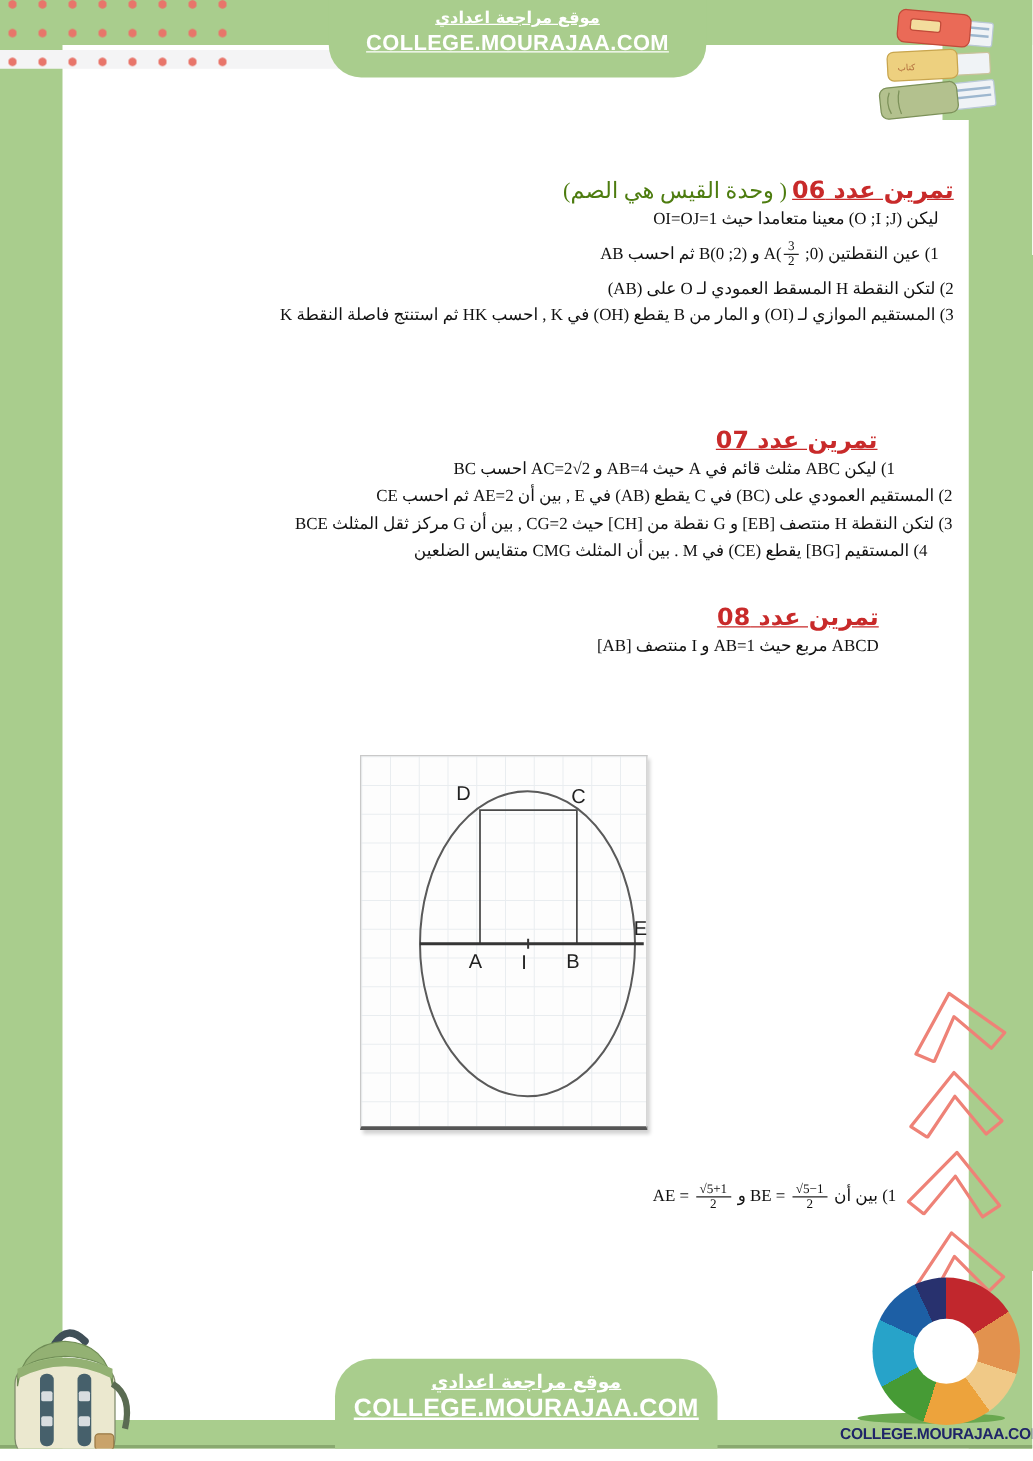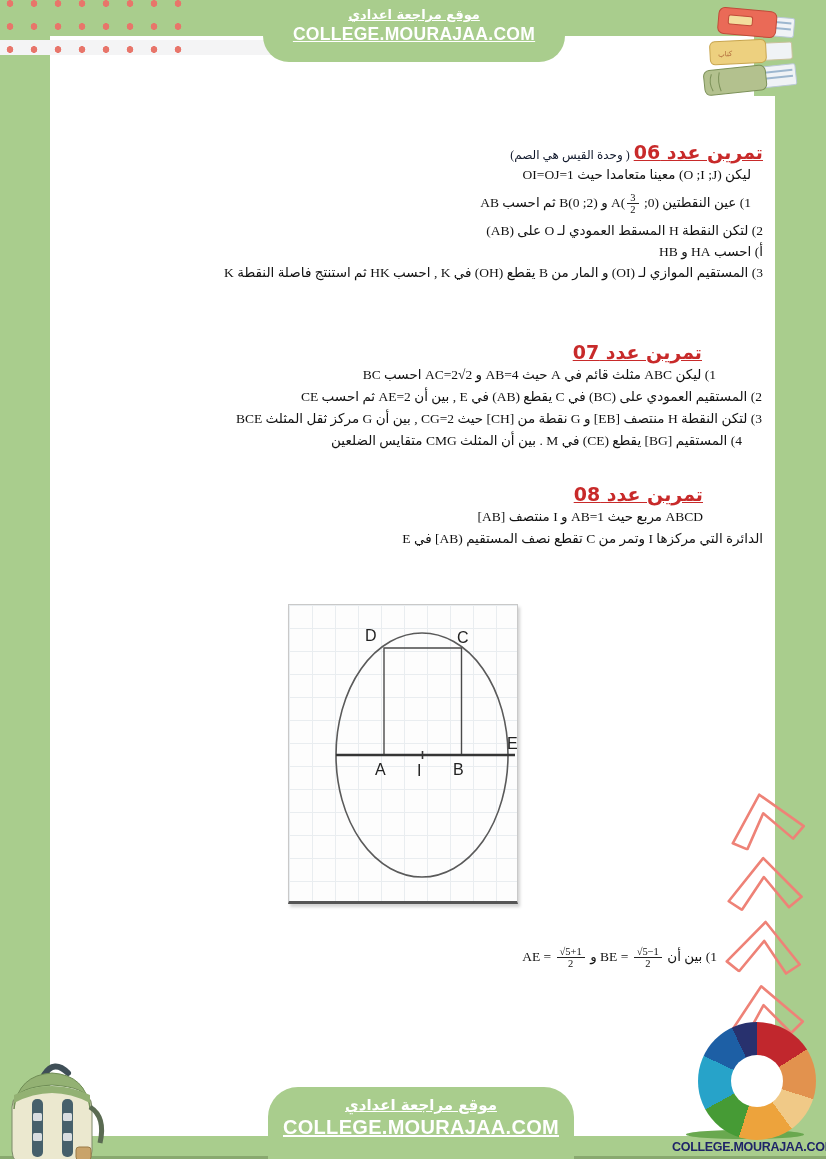--- a/index.html
+++ b/index.html
@@ -32,21 +32,21 @@
   .tab-header .ar{font-size:13px;margin-top:7px;}
   .tab-header .url{font-size:17.5px;margin-top:2px;}
   .tab-footer .ar{font-size:15px;margin-top:9px;}
   .tab-footer .url{font-size:20px;margin-top:2px;}
 
   
   .ex{position:absolute;width:680px;direction:rtl;text-align:right;color:#111;z-index:2;}
   .ex .ttl{height:22px;line-height:20px;}
   .ex .ttl .t{color:#c82a2a;font-weight:bold;text-decoration:underline;font-size:19px;
               font-family:"DejaVu Sans",sans-serif;}
-  .ex .ttl .note{color:#0f172a;font-size:12px;}
+  .ex .ttl .note{color:#4d7c0f;font-size:18px;}
   .ln{font-size:13.5px;line-height:22px;}
   .ln-tight{line-height:21px;}
   .ln-frac{line-height:30px;margin:2px 0;}
   .m{direction:ltr;unicode-bidi:isolate;}
   .frac{display:inline-flex;flex-direction:column;align-items:center;vertical-align:middle;
         line-height:1.08;font-size:10.5px;margin:0 2px;}
   .frac .fn{border-bottom:1px solid #222;padding:0 3px;}
   .frac .fd{padding:0 3px;}
   .mr1{margin-right:12px;} .mr2{margin-right:46px;} .mr3{margin-right:60px;} .mr4{margin-right:20px;}
 
@@ -126,42 +126,38 @@
     <div class="ln mr1">
       <span>ليكن </span><span class="m">(O ;I ;J)</span><span> معينا متعامدا حيث </span><span class="m">OI=OJ=1</span>
     </div>
     <div class="ln ln-frac mr1">
       <span>1) عين النقطتين </span><span class="m"><span>A(</span><span class="frac">
             <span class="fn">3</span>
             <span class="fd">2</span>
           </span><span> ;0)</span></span><span> و </span><span class="m">B(0 ;2)</span><span> ثم احسب AB</span>
     </div>
     <div class="ln ln-tight">2) لتكن النقطة H المسقط العمودي لـ O على (AB)</div>
-    <div class="ln ln-tight">أ) احسب HA و HB</div>
     <div class="ln ln-tight">3) المستقيم الموازي لـ (OI) و المار من B يقطع (OH) في K , احسب HK ثم استنتج فاصلة النقطة K</div>
   </section>
 
   <section class="ex" style="top:342px;right:64px;">
     <div class="ttl mr3">
       <span class="t">تمرين عدد 07</span>
     </div>
     <div class="ln mr2">1) ليكن ABC مثلث قائم في A حيث AB=4 و AC=2√2 احسب BC</div>
     <div class="ln">2) المستقيم العمودي على (BC) في C يقطع (AB) في E , بين أن AE=2 ثم احسب CE</div>
     <div class="ln">3) لتكن النقطة H منتصف [EB] و G نقطة من [CH] حيث CG=2 , بين أن G مركز ثقل المثلث BCE</div>
     <div class="ln mr4">4) المستقيم [BG] يقطع (CE) في M . بين أن المثلث CMG متقايس الضلعين</div>
   </section>
 
   <section class="ex" style="top:484px;right:63px;">
     <div class="ttl mr3">
       <span class="t">تمرين عدد 08</span>
     </div>
     <div class="ln mr3">ABCD مربع حيث AB=1 و I منتصف [AB]</div>
-    <div class="ln">
-      <span>الدائرة التي مركزها I وتمر من C تقطع نصف المستقيم </span><span class="m">[AB)</span><span> في E</span>
-    </div>
   </section>
 
   <div class="figure-box">
     <svg width="228" height="293" viewBox="0 0 228 293">
       <ellipse cx="133" cy="150" rx="86" ry="122" fill="none" stroke="#5a5a5a" stroke-width="1.6"></ellipse>
       <path d="M95,150 L95,43 L172.5,43 L172.5,150" fill="none" stroke="#4a4a4a" stroke-width="1.4"></path>
       <line x1="47" y1="150" x2="226" y2="150" stroke="#353535" stroke-width="2.4"></line>
       <line x1="133.5" y1="146" x2="133.5" y2="154" stroke="#353535" stroke-width="1.6"></line>
     </svg>
     <span class="fig-label" style="left:76px;top:22px;">D</span>

